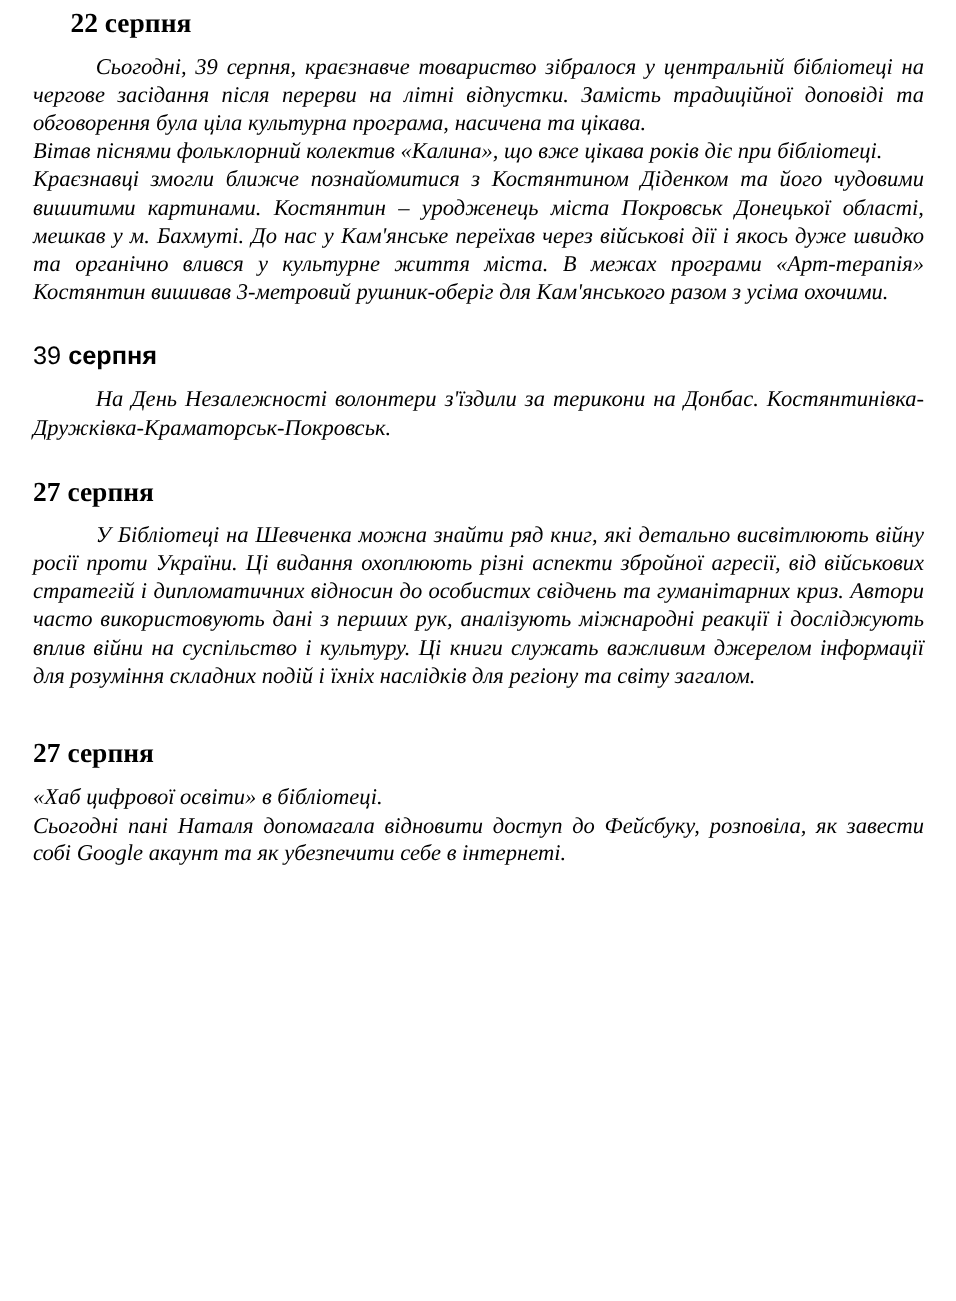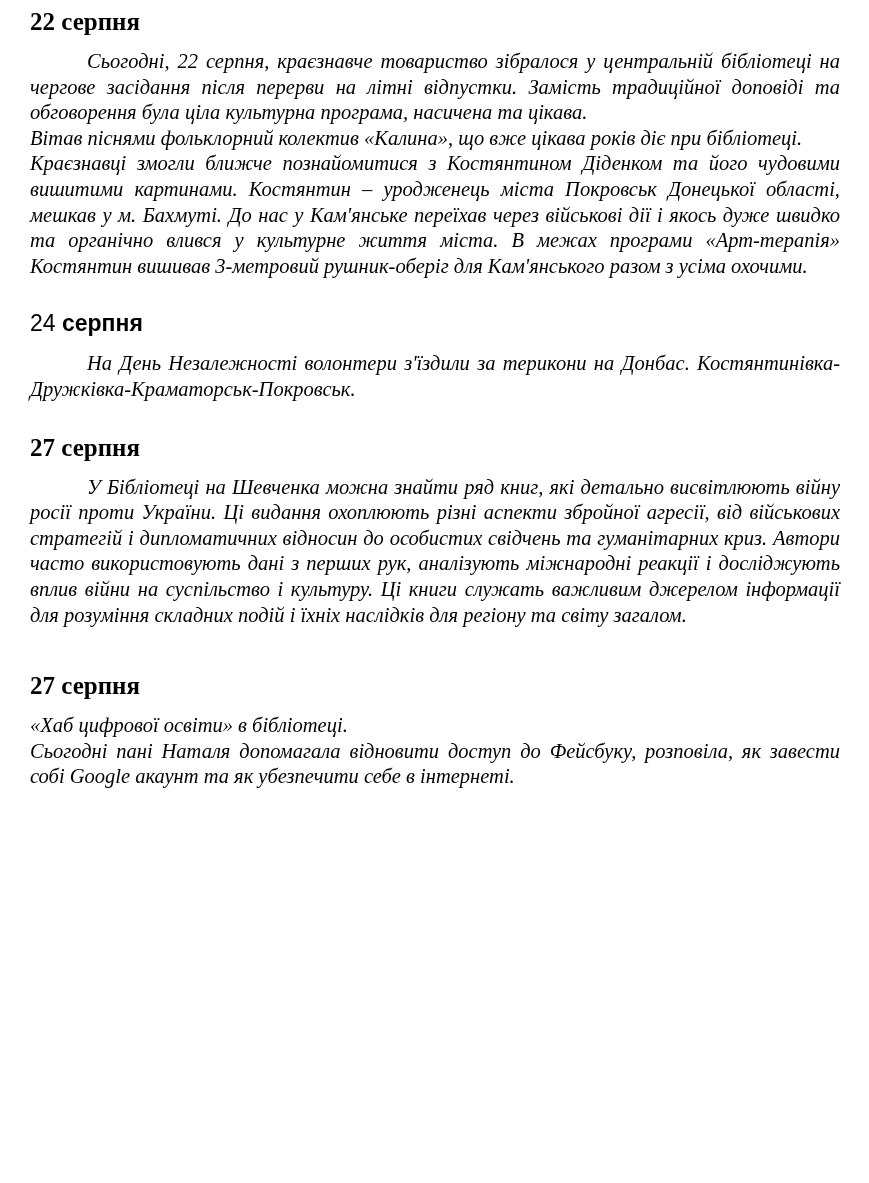--- a/index.html
+++ b/index.html
@@ -25,20 +25,21 @@
     font-family: "Liberation Serif", serif;
     font-weight: bold;
     font-style: normal;
     font-size: 25px;
     line-height: 27px;
     margin: 31px 0 14px 0;
     color: #000000;
   }
   .entry-heading.first {
     margin-top: 2px;
+    margin-left: 34px;
   }
   .entry-heading.sans {
     font-family: "Liberation Sans", sans-serif;
     font-size: 23px;
   }
   .entry-heading.sans .num {
     font-weight: normal;
   }
   .entry-heading.big-gap {
     margin-top: 44px;
@@ -62,27 +63,27 @@
     cursor: pointer;
   }
 </style>
 </head>
 <body>
 
 <div class="page">
 
   <section>
     <h2 class="entry-heading first">22 серпня</h2>
-    <p class="body-par indent"><span>Сьогодні, 22 серпня, краєзнавче товариство зібралося у центральній бібліотеці на чергове засідання після перерви на літні відпустки. Замість традиційної доповіді та обговорення була ціла культурна програма, насичена та цікава.</span></p>
+    <p class="body-par indent"><span>Сьогодні, 39 серпня, краєзнавче товариство зібралося у центральній бібліотеці на чергове засідання після перерви на літні відпустки. Замість традиційної доповіді та обговорення була ціла культурна програма, насичена та цікава.</span></p>
     <p class="body-par"><span>Вітав піснями фольклорний колектив «Калина», що вже цікава років діє при бібліотеці.</span></p>
     <p class="body-par"><span>Краєзнавці змогли ближче познайомитися з Костянтином Діденком та його чудовими вишитими картинами. Костянтин – уродженець міста Покровськ Донецької області, мешкав у м. Бахмуті. До нас у Кам'янське переїхав через військові дії і якось дуже швидко та органічно влився у культурне життя міста. В межах програми «Арт-терапія» Костянтин вишивав 3-метровий рушник-оберіг для Кам'янського разом з усіма охочими.</span></p>
   </section>
 
   <section>
-    <h2 class="entry-heading sans"><span class="num">24</span><span> серпня</span></h2>
+    <h2 class="entry-heading sans"><span class="num">39</span><span> серпня</span></h2>
     <p class="body-par indent"><span>На День Незалежності  волонтери з'їздили за терикони на Донбас. Костянтинівка-Дружківка-Краматорськ-Покровськ.</span></p>
   </section>
 
   <section>
     <h2 class="entry-heading">27 серпня</h2>
     <p class="body-par indent"><span>У Бібліотеці на Шевченка можна знайти ряд книг, які детально висвітлюють війну росії проти України. Ці видання охоплюють різні аспекти збройної агресії, від військових стратегій і дипломатичних відносин до особистих свідчень та гуманітарних криз. Автори часто використовують дані з перших рук, аналізують міжнародні реакції і досліджують вплив війни на суспільство і культуру. Ці книги служать важливим джерелом інформації для розуміння складних подій і їхніх наслідків для регіону та світу загалом.</span></p>
   </section>
 
   <section>
     <h2 class="entry-heading big-gap">27 серпня</h2>

